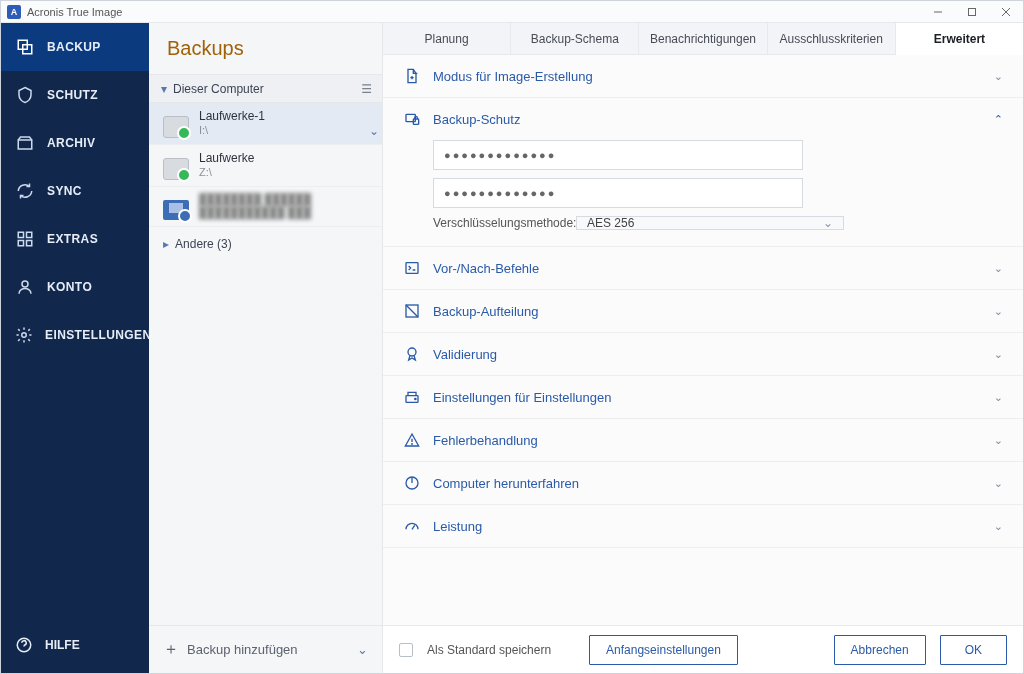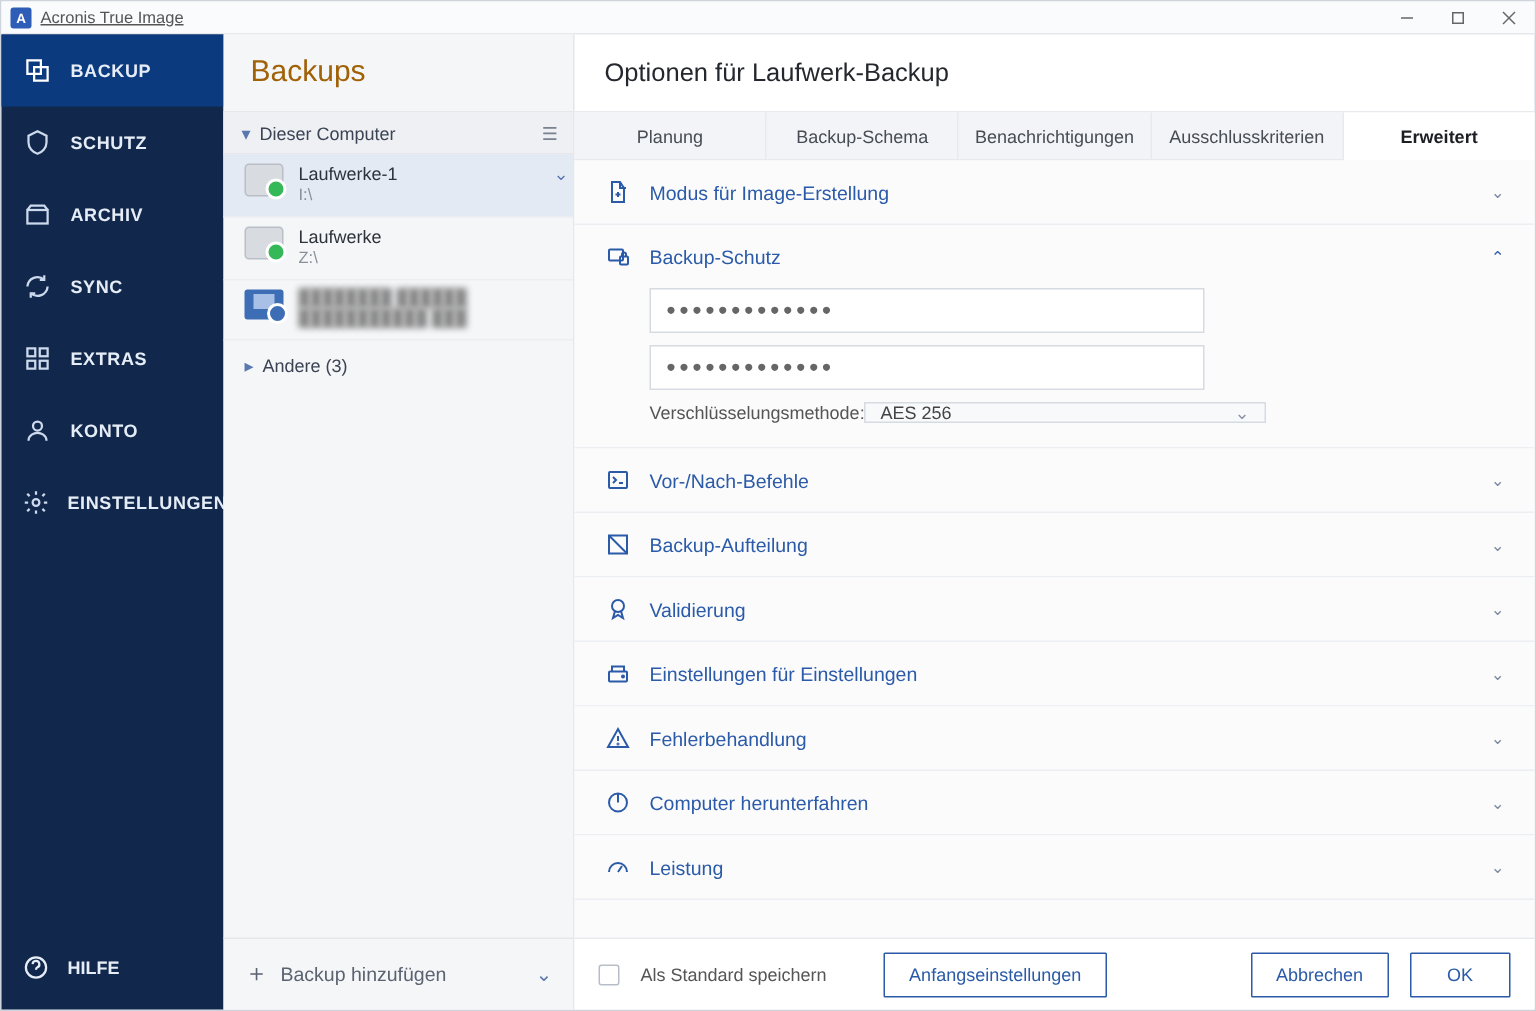--- a/index.html
+++ b/index.html
@@ -1,39 +1,39 @@
 <!DOCTYPE html>
 <html><head>
 <meta charset="utf-8">
 <style>
   * { box-sizing: border-box; margin: 0; padding: 0; font-family: "Segoe UI", Arial, sans-serif; }
   html, body { width: 1024px; height: 674px; overflow: hidden; background: #fff; }
   .app { width: 1024px; height: 674px; display: flex; flex-direction: column; border: 1px solid #cfd4dc; }
   
   .titlebar { height: 22px; display: flex; align-items: center; background: #fafbfc; border-bottom: 1px solid #e6e8ec; }
   .titlebar .app-icon { width: 14px; height: 14px; background:#2d5db6; border-radius:2px; margin: 0 6px; display:flex; align-items:center; justify-content:center; color:#fff; font-size:9px; font-weight:bold;}
-  .titlebar .title { font-size: 11px; color: #555; text-decoration: underline; }
+  .titlebar .title { font-size: 11px; color: #555; }
   .titlebar .spacer { flex:1; }
   .winbtn { width: 34px; height: 20px; display:flex; align-items:center; justify-content:center; color:#666; font-size:12px; }
   .winbtn svg { width:10px; height:10px; }
   
   .body { flex:1; display:flex; min-height:0; }
   .sidebar { width: 148px; background:#11284c; display:flex; flex-direction:column; color:#e6edf7; }
   .sidebar .item { height:48px; display:flex; align-items:center; padding-left:14px; gap:12px; font-size:12px; font-weight:600; letter-spacing:0.4px; cursor:pointer; }
   .sidebar .item.active { background:#0c3a7e; }
   .sidebar .item .ico { width:20px; height:20px; display:flex; align-items:center; justify-content:center; color:#cdd9ec; }
   .sidebar .item.active .ico { color:#fff; }
   .sidebar .grow { flex:1; }
   .sidebar .help { height:56px; display:flex; align-items:center; padding-left:14px; gap:12px; font-size:12px; font-weight:600; }
   
   .listcol { width: 234px; background:#f5f6f8; display:flex; flex-direction:column; border-right:1px solid #e5e7eb; }
   .listcol .hdr { height:52px; display:flex; align-items:center; padding-left:18px; font-size:20px; color:#a16207; font-weight:500; border-bottom:1px solid #e5e7eb;}
   .listcol .group { height:28px; display:flex; align-items:center; padding:0 10px 0 12px; font-size:12px; color:#3c4454; border-bottom:1px solid #e5e7eb; background:#eef0f4; gap:6px;}
   .listcol .group .burger { margin-left:auto; color:#7a828f; }
-  .listcol .entry { display:flex; align-items:flex-start; gap:10px; padding:6px 3px 6px 14px; font-size:12px; color:#2e333b; border-bottom:1px solid #eceef2; position:relative;}
+  .listcol .entry { display:flex; align-items:flex-end; gap:10px; padding:6px 3px 6px 14px; font-size:12px; color:#2e333b; border-bottom:1px solid #eceef2; position:relative;}
   .listcol .entry.selected { background:#e3eaf3; }
   .listcol .entry .disk { width:26px; height:22px; background:#d8dbe0; border:1px solid #b9bec7; border-radius:3px; position:relative;}
   .listcol .entry .disk::after { content:''; position:absolute; right:-3px; bottom:-3px; width:10px; height:10px; border-radius:50%; background:#35b858; border:2px solid #fff;}
   .listcol .entry .monitor { width:26px; height:20px; background:#3d6db5; border-radius:2px; position:relative;}
   .listcol .entry .monitor::before{content:''; position:absolute; left:6px; right:6px; top:3px; bottom:7px; background:#a8c0e6;}
   .listcol .entry .monitor::after { content:''; position:absolute; right:-3px; bottom:-3px; width:10px; height:10px; border-radius:50%; background:#3d6db5; border:2px solid #fff; color:#fff;}
   .listcol .entry .txt { display:flex; flex-direction:column; line-height:1.25;}
   .listcol .entry .txt .sub { color:#8a909a; font-size:11px;}
   .listcol .entry .txt .blur { color:transparent; text-shadow:0 0 4px #888; font-size:11px;}
   .listcol .entry .chev { margin-left:auto; color:#5a78b0; }
@@ -208,21 +208,20 @@
       </div>
       <div class="grow"></div>
       <div class="footer">
         <span style="color:#5b6270; font-size:16px;">＋</span>
         <span>Backup hinzufügen</span>
         <span class="chev">⌄</span>
       </div>
     </div>
 
     <div class="main">
-      <div class="title">Optionen für Laufwerk-Backup</div>
       <div class="tabs">
         <div class="tab">
             <span>Planung</span>
           </div>
         <div class="tab">
             <span>Backup-Schema</span>
           </div>
         <div class="tab">
             <span>Benachrichtigungen</span>
           </div>

